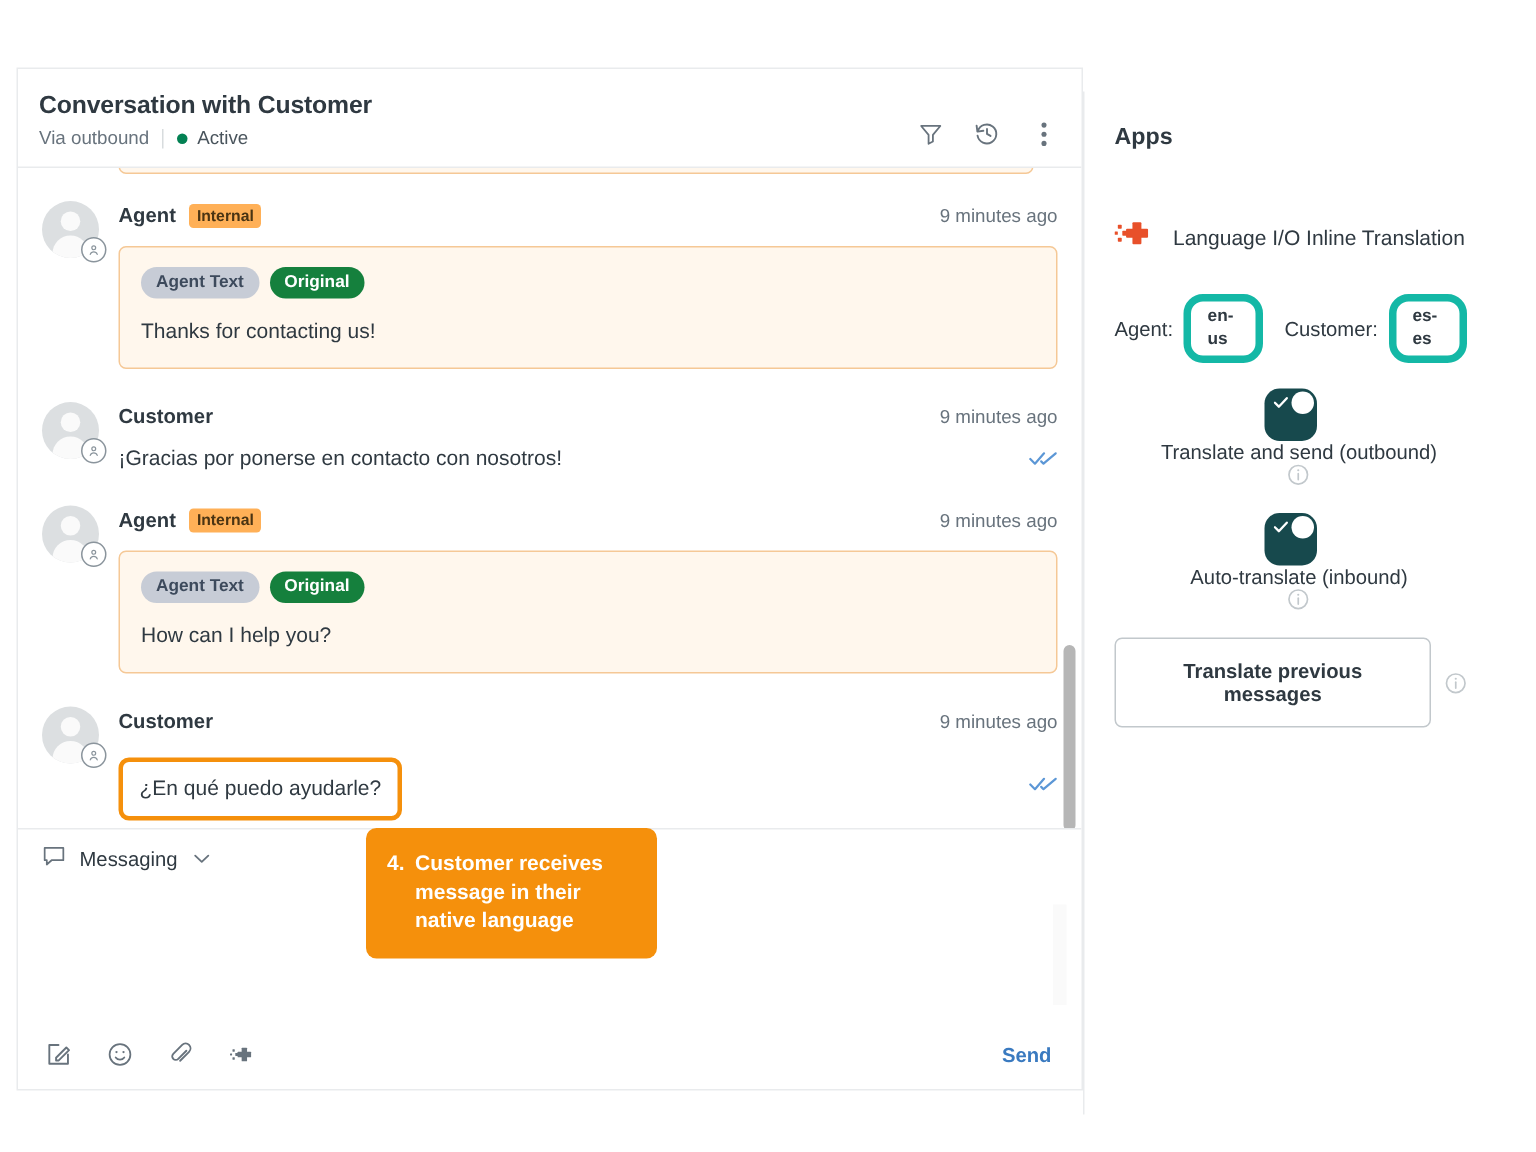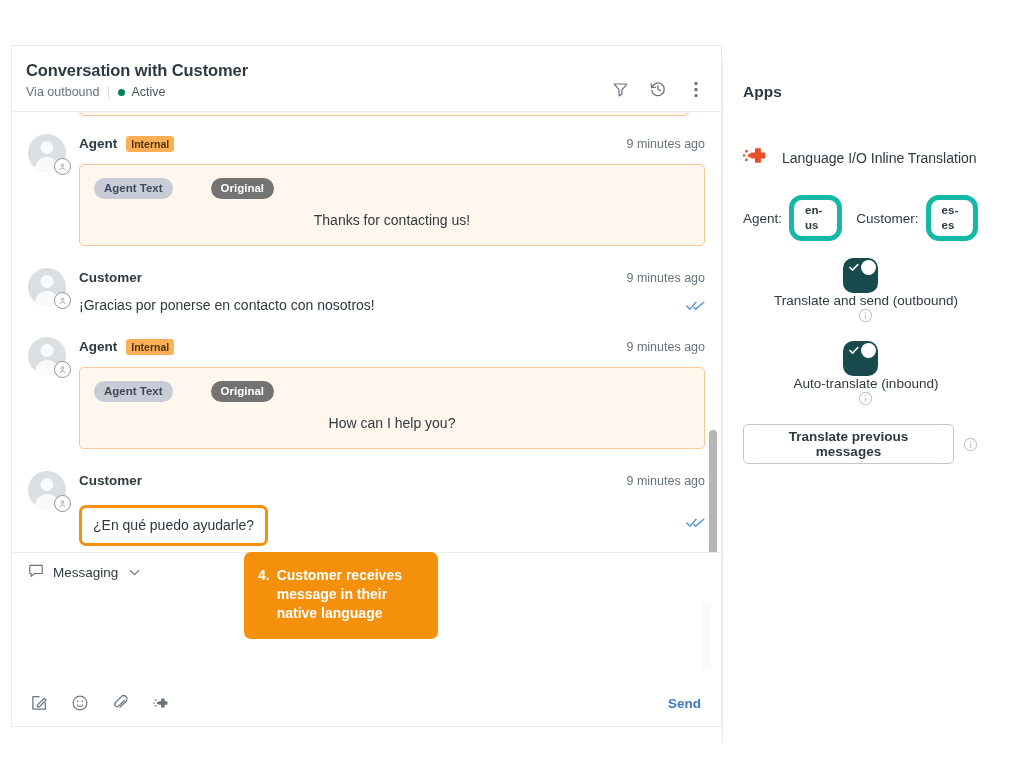--- a/index.html
+++ b/index.html
@@ -88,21 +88,20 @@
     color: #68737d;
     cursor: pointer;
   }
 
   
   .msg-list {
     flex: 1 1 auto;
     position: relative;
     overflow: hidden;
     padding: 0 16px;
-    text-align: center;
   }
   .clipped-bubble {
     position: absolute;
     left: 67px;
     top: -6px;
     width: 610px;
     height: 10px;
     background: #fff7ed;
     border: 1px solid #f5c896;
     border-radius: 5px;
@@ -199,21 +198,21 @@
   }
   .tag {
     font-size: 11.5px;
     font-weight: bold;
     border-radius: 11px;
     padding: 4px 10px;
     line-height: 13px;
     white-space: nowrap;
   }
   .tag-agent-text { background: #c7ccd6; color: #3d4a5c; }
-  .tag-original { background: #737373; color: #ffffff; margin-left: 31px; }
+  .tag-original { background: #15803d; color: #ffffff; }
   .bubble-text {
     margin-top: 12px;
     font-size: 14px;
     color: #2f3941;
     line-height: 19px;
   }
 
   .plain-line {
     margin-top: 8px;
     display: flex;
@@ -443,21 +442,21 @@
   }
   .translate-prev-row {
     display: flex;
     align-items: center;
     margin-top: 5px;
   }
   .translate-prev-btn {
     border: 1px solid #c2c8cc;
     border-radius: 5px;
     background: #ffffff;
-    padding: 4px 15px;
+    padding: 14px 15px;
     font-size: 13.5px;
     color: #2f3941;
     font-weight: bold;
     cursor: pointer;
   }
 </style>
 </head>
 <body>
 
 <div id="app">

